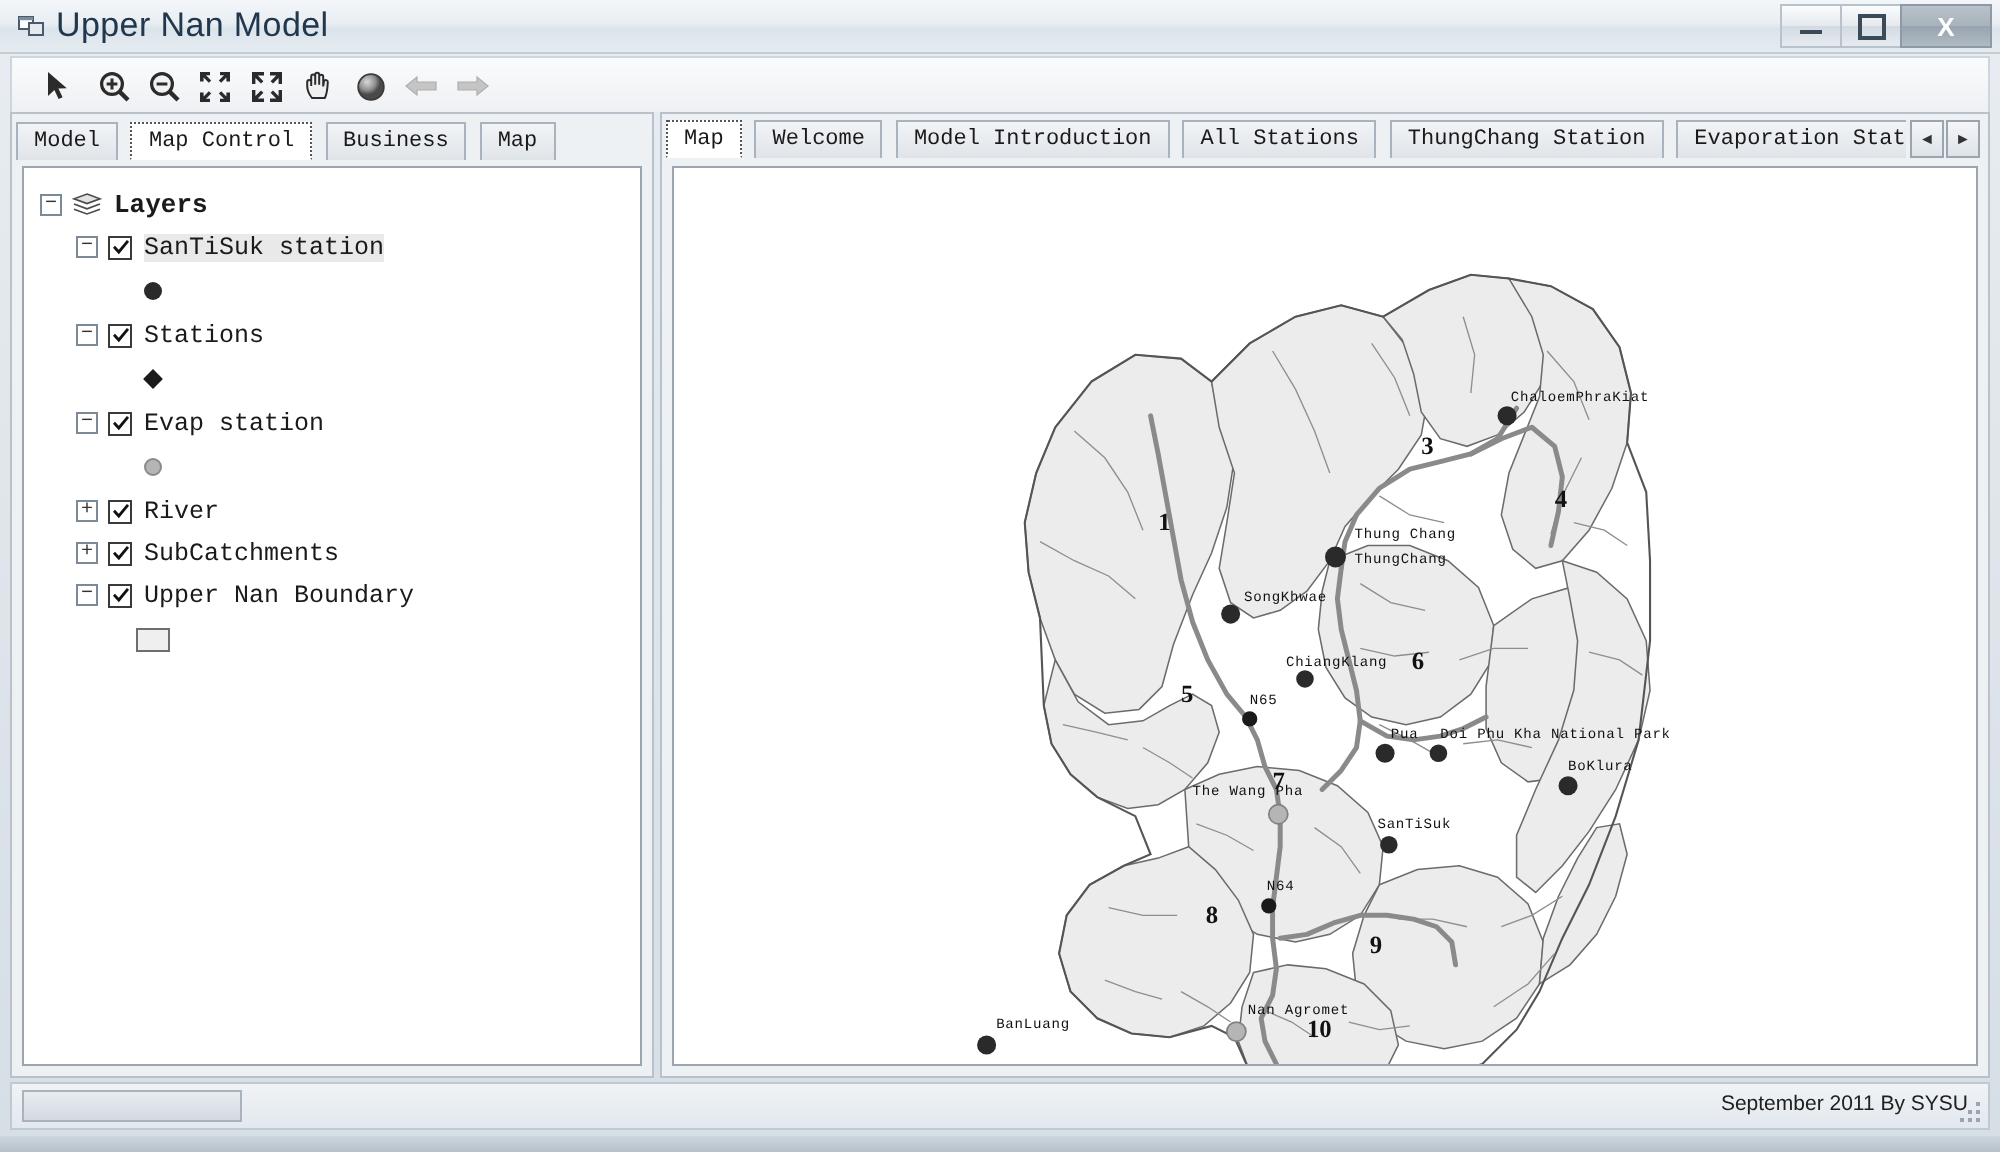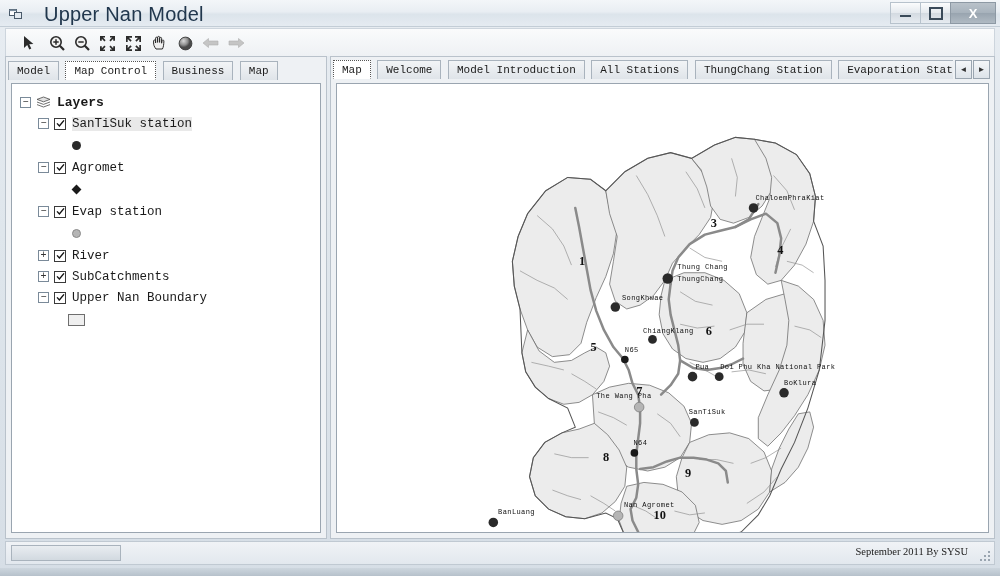--- a/index.html
+++ b/index.html
@@ -18,23 +18,22 @@
   .titlebar{
     position:absolute;left:0;top:0;width:1000px;height:26px;
     background:linear-gradient(to bottom,#f3f6f9 0%,#e9eef3 45%,#dce4eb 55%,#e5ebf1 100%);
     border-bottom:1px solid #c3cdd6;
   }
   .title-icon{
     position:absolute;left:9px;top:6px;width:13px;height:13px;
   }
   .title-text{
     position:absolute;left:28px;top:3px;
-    font-size:20px;color:#21374d;letter-spacing:.2px;
+    font-size:17px;color:#21374d;letter-spacing:.2px;
     font-family:"Liberation Sans", sans-serif;
-    margin-left:16px;
   }
   .win-btns{position:absolute;right:4px;top:2px;height:21px;display:flex;gap:0;}
   .win-btn{
     width:29px;height:20px;border:1px solid #b7c2cc;
     background:linear-gradient(to bottom,#fbfcfd,#e4e9ee 50%,#d3dae1 51%,#e6ebf0);
     margin-left:-1px;display:flex;align-items:center;justify-content:center;
     font-size:11px;color:#2c3e50;
   }
   .win-btn.close{
     width:44px;
@@ -136,22 +135,22 @@
     position:absolute;left:5px;top:541px;width:990px;height:24px;
     background:linear-gradient(to bottom,#f0f3f6,#e2e8ee);
     border:1px solid #c0c9d2;box-sizing:border-box;
   }
   .status-box{
     position:absolute;left:5px;top:3px;width:110px;height:16px;
     background:linear-gradient(to bottom,#e9edf1,#d2d9e0);
     border:1px solid #a9b3bd;box-sizing:border-box;
   }
   .status-text{
-    position:absolute;right:26px;top:4px;
-    font-family:Liberation Serif, serif;font-size:10.5px;color:#202020;
+    position:absolute;right:10px;top:4px;
+    font-family:Liberation Sans, sans-serif;font-size:10.5px;color:#202020;
   }
   .grip{
     position:absolute;right:4px;bottom:3px;width:12px;height:12px;
   }
   .grip i{position:absolute;width:2px;height:2px;background:#9aa5b0;}
   .bottom-edge{
     position:absolute;left:0;bottom:0;width:1000px;height:8px;
     background:linear-gradient(to bottom,#cdd6de,#b6c1cb);
   }
 </style>
@@ -287,21 +286,21 @@
           <span class="sym-dot-dark"></span>
         </div>
 
         <div class="tnode" style="padding-left:18px">
           <span class="expander">−</span>
           <span class="cbox">
             <svg width="9" height="9" viewBox="0 0 9 9">
                 <path d="M1 4.4 L3.4 7 L8 1.4" fill="none" stroke="#111" stroke-width="1.4"></path>
               </svg>
           </span>
-          <span class="tlabel">Agromet</span>
+          <span class="tlabel">Stations</span>
         </div>
         <div class="sym-row" style="padding-left:53px">
           <span class="sym-dot-small"></span>
         </div>
 
         <div class="tnode" style="padding-left:18px">
           <span class="expander">−</span>
           <span class="cbox">
             <svg width="9" height="9" viewBox="0 0 9 9">
                 <path d="M1 4.4 L3.4 7 L8 1.4" fill="none" stroke="#111" stroke-width="1.4"></path>

